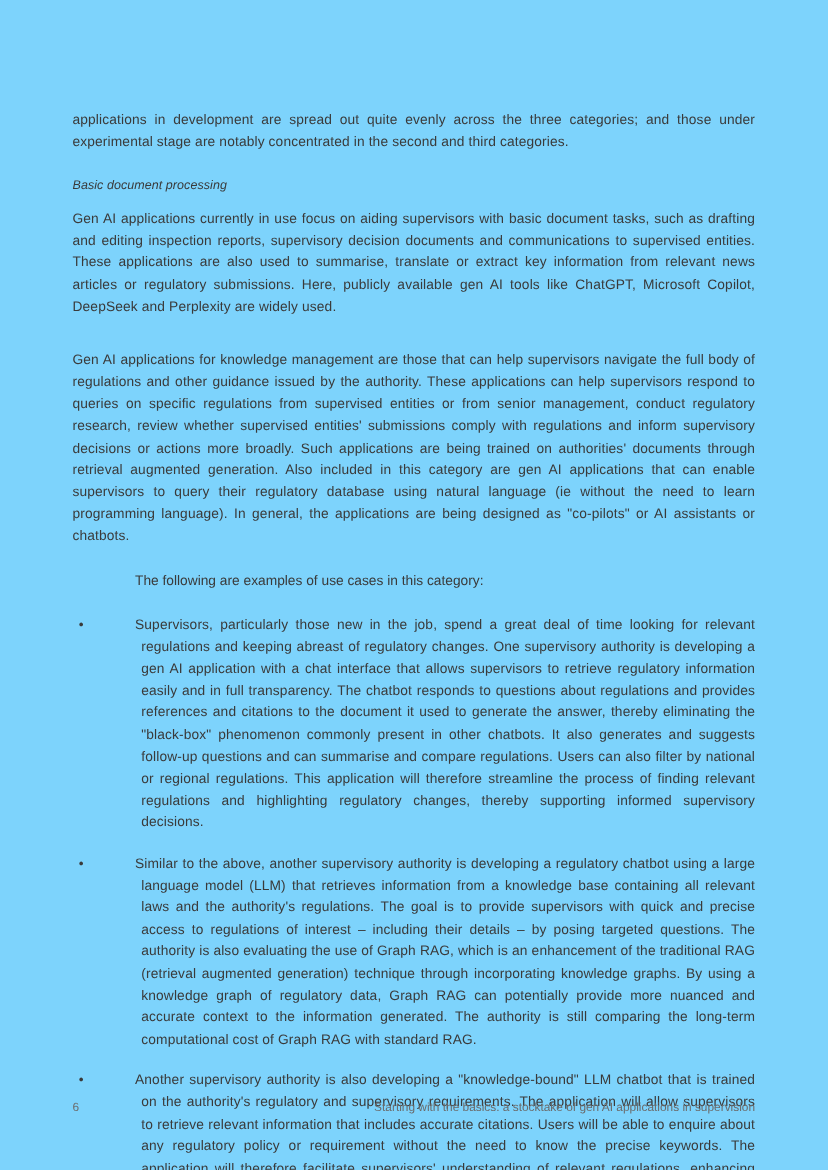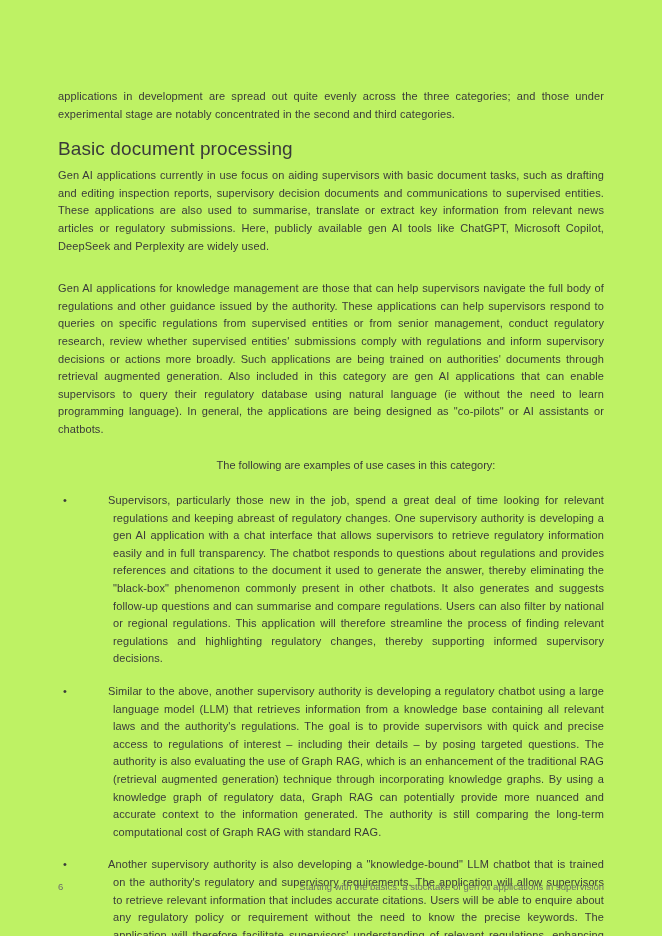--- a/index.html
+++ b/index.html
@@ -4,21 +4,21 @@
 <style>
   html, body {
     margin: 0;
     padding: 0;
     background: #ffffff;
   }
   .page {
     position: relative;
     width: 662px;
     height: 936px;
-    background: #bef264;
+    background: #7dd3fc;
     font-family: "Liberation Sans", sans-serif;
     overflow: hidden;
     box-sizing: border-box;
   }
   .content {
     position: absolute;
     left: 58px;
     top: 88px;
     width: 546px;
   }
@@ -26,35 +26,36 @@
     margin: 0 0 0 0;
     font-size: 11px;
     line-height: 17.6px;
     color: #3a3a3a;
     text-align: justify;
     text-justify: inter-word;
     letter-spacing: 0.01em;
   }
   h2.heading {
     margin: 0;
-    font-size: 19px;
+    font-size: 10px;
     font-weight: 400;
     line-height: 19px;
     color: #3a3a3a;
     letter-spacing: 0.005em;
+    font-style: italic;
   }
   .gap-before-heading { height: 16px; }
   .gap-after-heading { height: 9px; }
   .intro-line {
     margin: 0;
     font-size: 11px;
     line-height: 17.6px;
     color: #3a3a3a;
     padding-left: 50px;
-    text-align: center;
+    text-align: left;
   }
   .gap-intro { height: 18px; }
   ul.bullets {
     list-style: none;
     margin: 0;
     padding: 0;
   }
   li.bullet {
     position: relative;
     padding-left: 50px;

